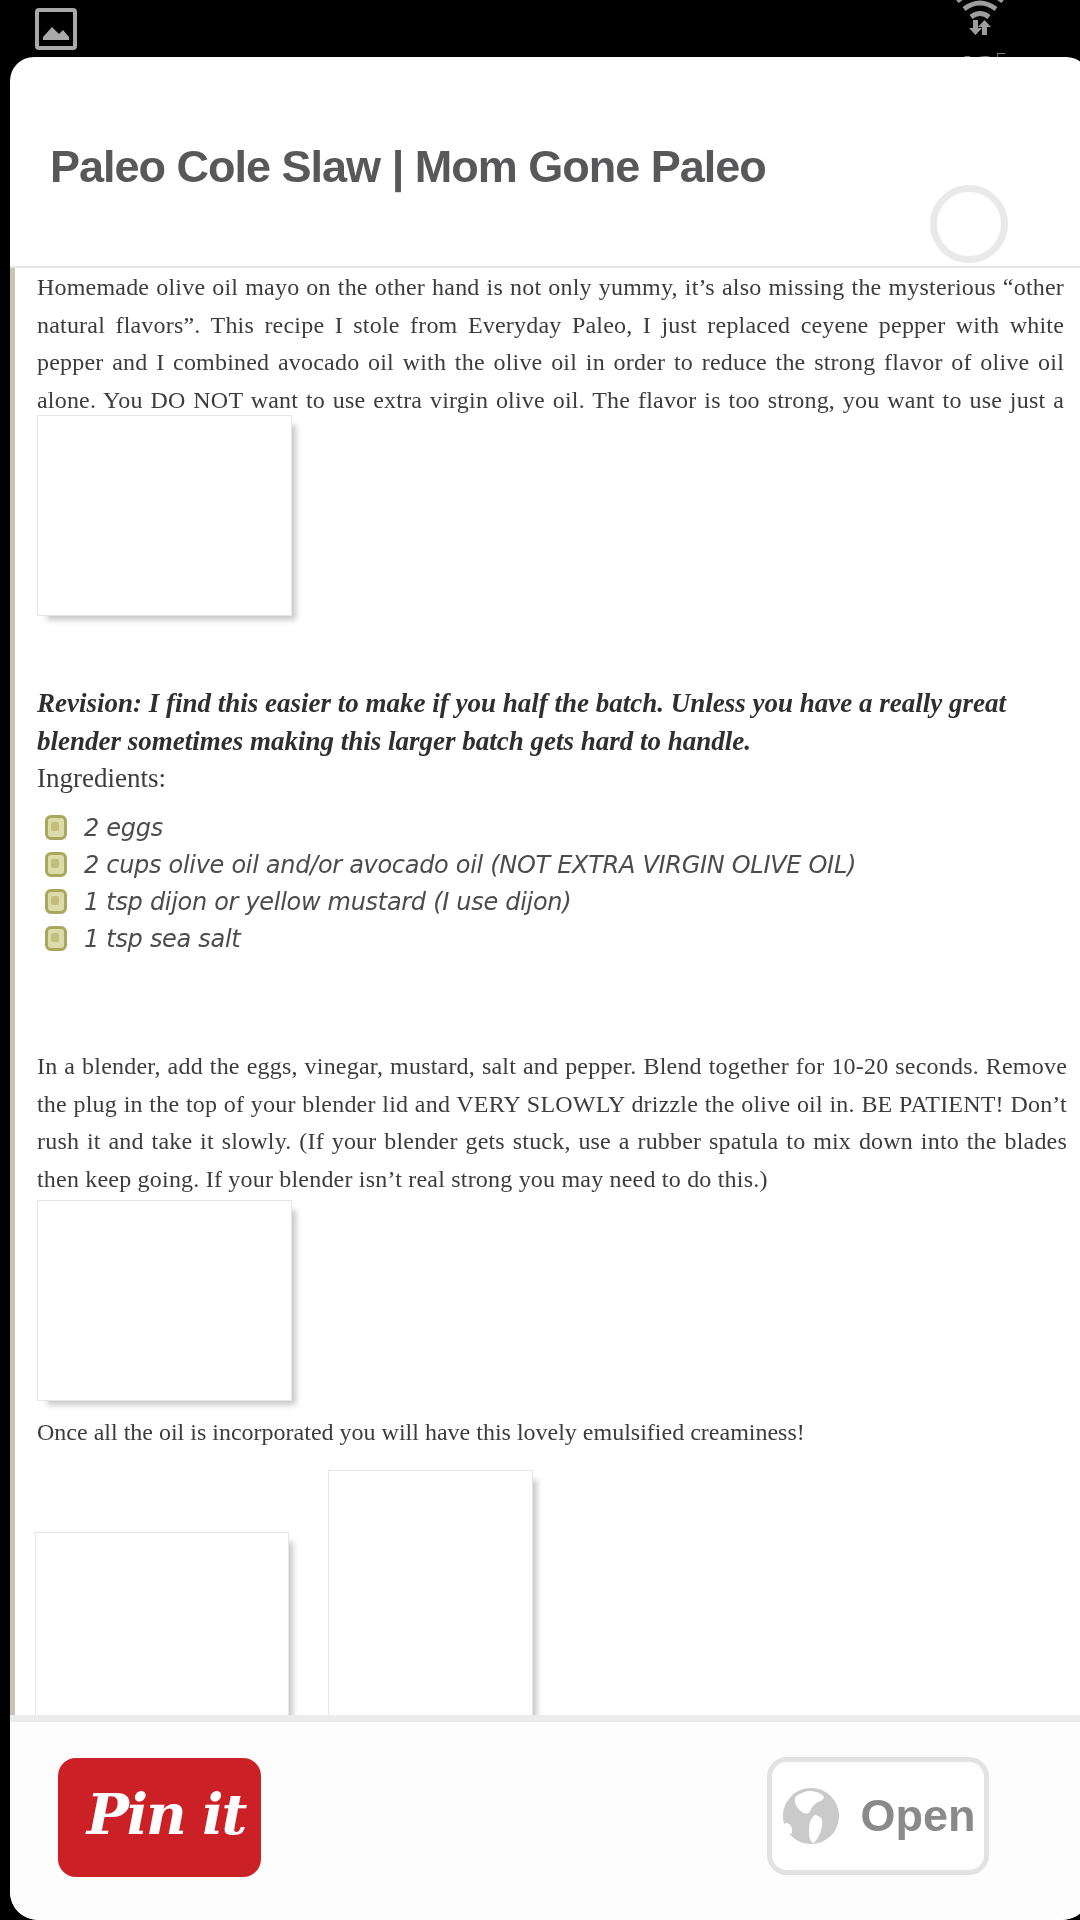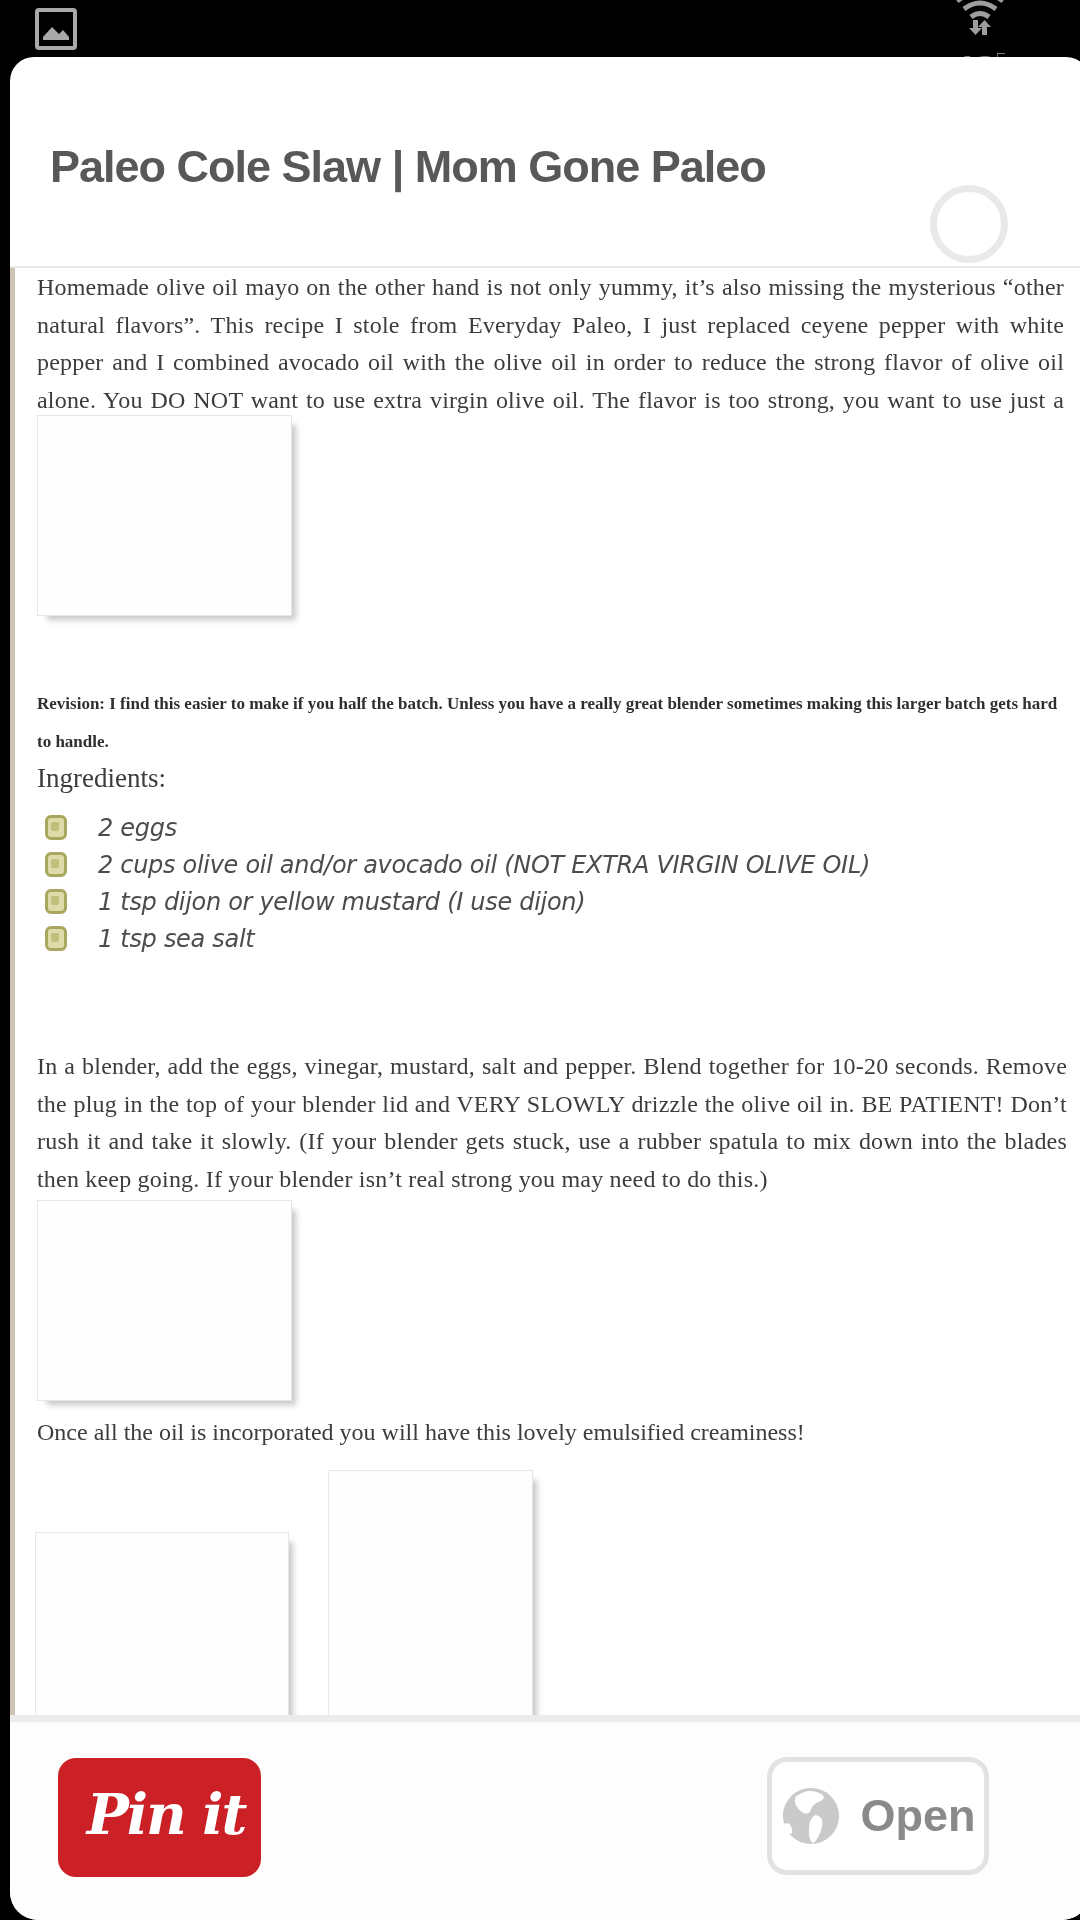--- a/index.html
+++ b/index.html
@@ -30,30 +30,30 @@
   .spinner{position:absolute;left:920px;top:128px;width:64px;height:64px;border:7px solid #e9e9e9;
            border-radius:50%;}
 
   .header-divider{position:absolute;left:0;top:209px;width:1080px;height:2px;background:#e7e7e7;}
   .left-strip{position:absolute;left:0;top:211px;width:5px;height:1447px;background:#ccc3b2;}
 
   
   .serif{font-family:"Liberation Serif",serif;color:#3c3c3c;}
   .intro{position:absolute;left:27px;top:212px;width:1027px;margin:0;font-size:24px;
          line-height:37.5px;text-align:justify;letter-spacing:0.2px;}
-  .revision{position:absolute;left:27px;top:628px;width:1027px;margin:0;font-size:17px;
-            line-height:37.5px;font-weight:bold;color:#2f2f2f;}
+  .revision{position:absolute;left:27px;top:628px;width:1027px;margin:0;font-size:27px;
+            line-height:37.5px;font-weight:bold;font-style:italic;color:#2f2f2f;}
   .ing-label{position:absolute;left:27px;top:706px;margin:0;font-size:27px;}
   .instructions{position:absolute;left:27px;top:991px;width:1030px;margin:0;font-size:24px;
                 line-height:37.5px;text-align:justify;letter-spacing:0.2px;}
   .once{position:absolute;left:27px;top:1362px;margin:0;font-size:24px;}
 
   
   .ingredients{position:absolute;left:27px;top:752px;margin:0;padding:0;list-style:none;width:1000px;}
-  .ingredients li{display:flex;align-items:center;height:37px;gap:31px;padding-left:8px;}
+  .ingredients li{display:flex;align-items:center;height:37px;gap:17px;padding-left:8px;}
   .bullet{flex:0 0 auto;width:16px;height:19px;border:3px solid #a9a75d;border-radius:6px;
           background:#dedbaa;position:relative;}
   .bullet::after{content:"";position:absolute;left:3px;top:4px;width:8px;height:9px;
                  background:#c2bf7d;border-radius:2px;}
   .ing-text{font-family:"DejaVu Sans",sans-serif;font-style:italic;font-size:24px;color:#4c4c4c;
             letter-spacing:-0.3px;white-space:nowrap;}
 
   
   .ph{position:absolute;background:#fefefe;border:1px solid #e6e6e6;
       box-shadow:7px 7px 6px -3px rgba(0,0,0,0.22);}

